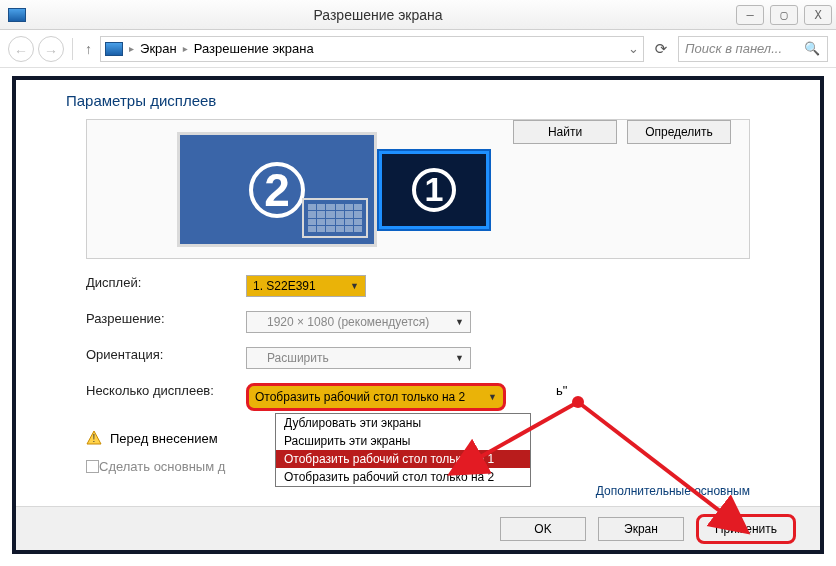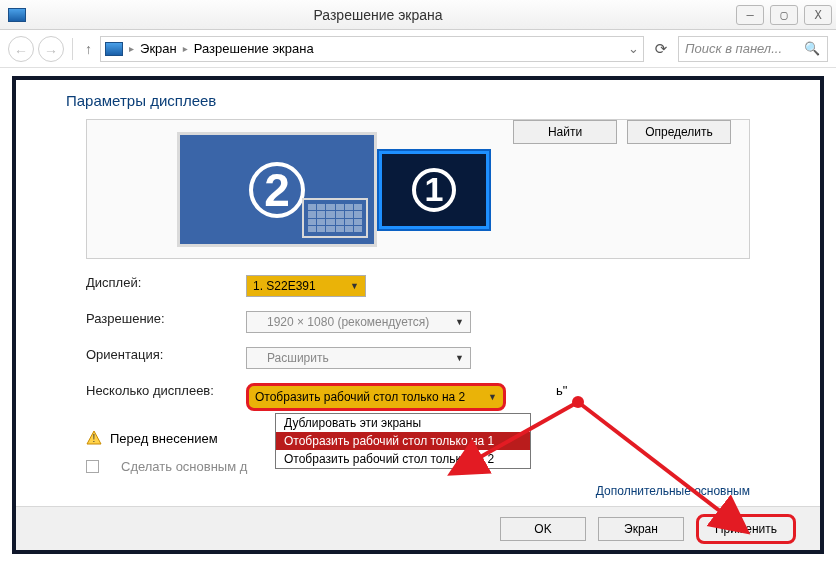--- a/index.html
+++ b/index.html
@@ -51,21 +51,21 @@
 .combo.hilite { border:3px solid #e31b23; border-radius:8px; height:28px; width:260px; }
 
 
 .dropdown { position:absolute; left: 189px; top: 30px; width: 256px; border:1px solid #787878; background:#fff; z-index:5; font-size:12px; }
 .dropdown .opt { padding:2px 8px; white-space:nowrap; }
 .dropdown .opt.sel { background:#b91c1c; color:#fff; }
 
 .warn-row { display:flex; align-items:center; gap:8px; height:30px; }
 .warn-icon { width:16px; height:16px; display:inline-flex; align-items:center; justify-content:center; }
 .warn-icon svg{ width:16px; height:16px; }
-.check-row { display:flex; align-items:center; gap:22px; height:26px; color:#8a8a8a; }
+.check-row { display:flex; align-items:center; gap:0; height:26px; color:#8a8a8a; }
 .checkbox { width:13px; height:13px; border:1px solid #a8a8a8; background:#fff; }
 
 .adv-link { position:absolute; right: 70px; top: 404px; color:#0a3e78; font-size:12px; }
 
 
 .footer { position:absolute; left:0; right:0; bottom:0; height:44px; background:#f0f0f0; border-top:1px solid #d8d8d8; display:flex; align-items:center; justify-content:flex-end; padding:12px 24px; gap:12px; }
 .footer .wbtn { width:86px; }
 .footer .wbtn.hilite { border:3px solid #e31b23; border-radius:8px; height:30px; width:100px; }
 
 
@@ -171,20 +171,21 @@
       </div>
     </div>
     <div class="row" style="position:relative">
       <label>Несколько дисплеев:</label>
       <div class="combo hilite">
         <span>Отобразить рабочий стол только на 2</span>
         <span class="caret">▼</span>
       </div>
       <div class="dropdown">
         <div class="opt">Дублировать эти экраны</div>
+        <div class="opt">Расширить эти экраны</div>
         <div class="opt sel">Отобразить рабочий стол только на 1</div>
         <div class="opt">Отобразить рабочий стол только на 2</div>
       </div>
       <span style="position:absolute; left:470px; font-size:13px;">ь"</span>
     </div>
 
     <div class="warn-row" style="margin-top:4px">
       <span class="warn-icon">
         <svg viewBox="0 0 16 16">
             <polygon points="8,1 15,14 1,14" fill="#ffd24a" stroke="#c98a00"></polygon>

